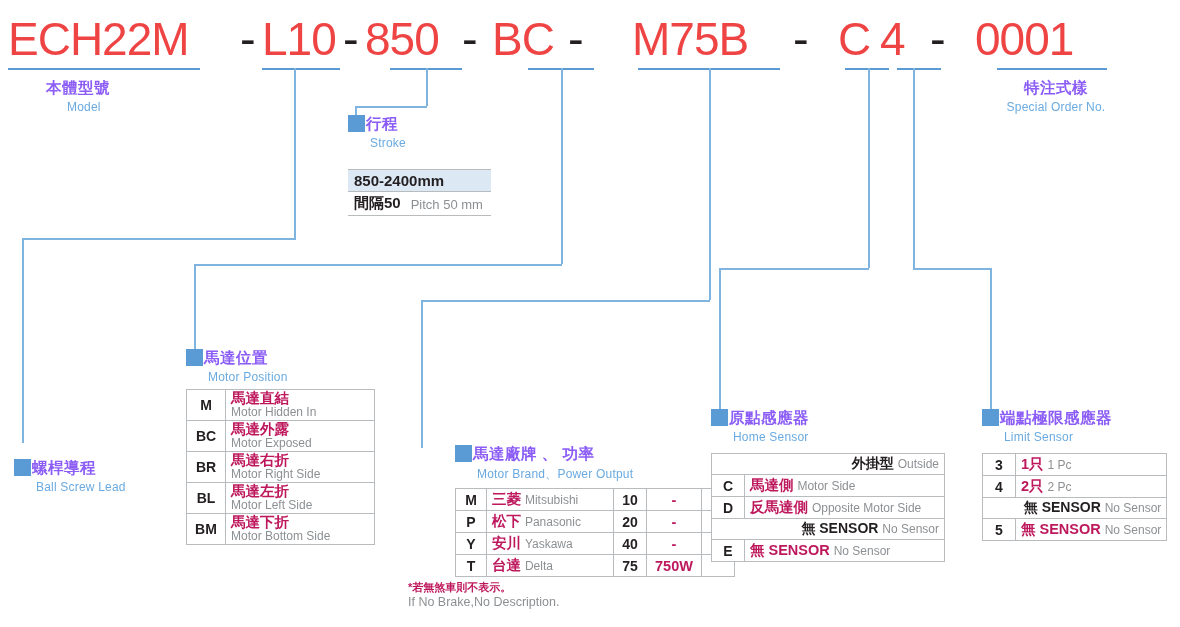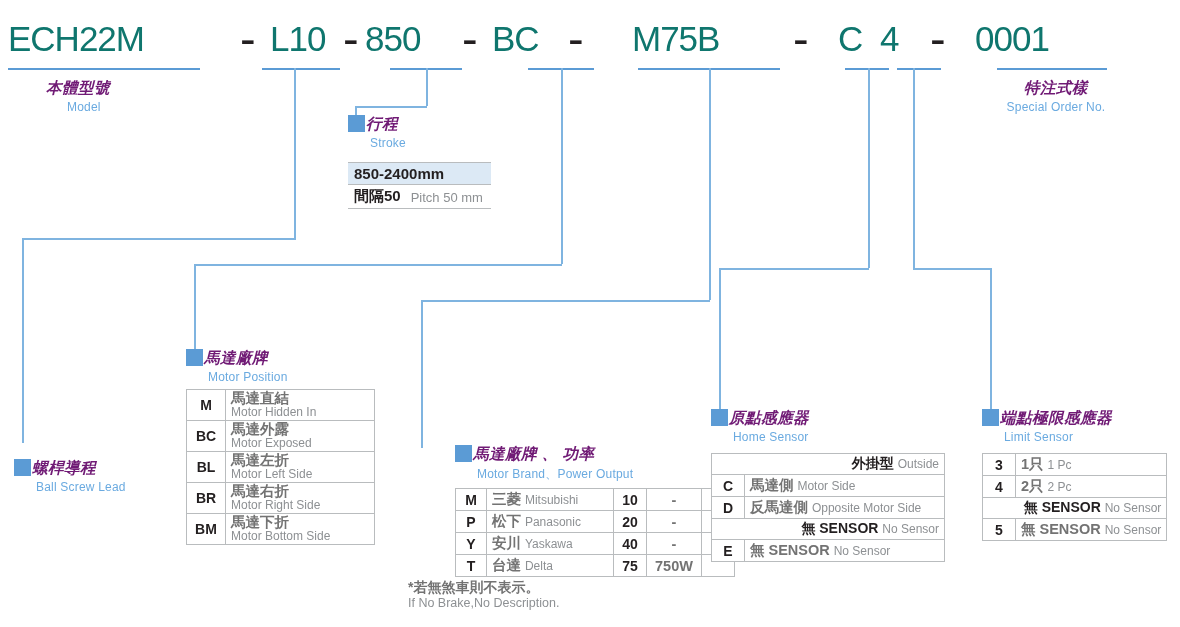--- a/index.html
+++ b/index.html
@@ -10,24 +10,24 @@
     position:relative;
     overflow:hidden;
     color:#231f20;
   }
   #stage{position:relative;width:1180px;height:627px;}
 
   
   .code-row{position:absolute;left:0;top:10px;width:1180px;height:60px;}
   .seg{
     position:absolute;top:0;
-    font-size:35px;line-height:58px;
+    font-size:46px;line-height:58px;
     font-weight:400;
     letter-spacing:-1px;
-    color:#0f766e;
+    color:#ef4444;
     white-space:nowrap;
   }
   .dash{
     position:absolute;top:0;
     font-size:47px;line-height:58px;
     color:#231f20;
   }
 
   
   .ubar{position:absolute;height:2px;background:#5b9bd5;}
@@ -38,22 +38,22 @@
   .lnv{width:1.5px;}
 
   
   .sect{position:absolute;}
   .sect-head{position:relative;white-space:nowrap;}
   .marker{
     display:inline-block;width:17px;height:17px;
     background:#5b9bd5;vertical-align:-3px;
   }
   .sect-cn{
-    color:#701a75;font-weight:bold;font-size:15.5px;
-    margin-left:1px;letter-spacing:.5px;font-style:italic;
+    color:#8b5cf6;font-weight:bold;font-size:15.5px;
+    margin-left:1px;letter-spacing:.5px;
   }
   .sect-en{
     color:#6aaae0;font-size:12px;margin-left:22px;
     margin-top:1px;display:block;letter-spacing:.2px;
   }
 
   
   table.opt{
     border-collapse:collapse;
     margin-top:5px;
@@ -68,62 +68,62 @@
   }
   td.code{
     background:#dce9f5;
     text-align:center;
     font-weight:bold;
     font-size:15px;
     color:#231f20;
     padding:1px 6px;
   }
   td.code.num{font-weight:bold;}
-  .cn{font-weight:bold;font-size:14.5px;color:#737373;}
+  .cn{font-weight:bold;font-size:14.5px;color:#be185d;}
   .en{color:#8d9093;font-size:12px;font-weight:normal;}
   .twoline .cn{display:block;line-height:15px;}
   .twoline .en{display:block;line-height:13px;}
   td.hdr{
     background:#dce9f5;
     text-align:right;
     font-weight:bold;
     font-size:14.5px;
   }
   td.hdr .en{font-weight:normal;}
   td.tight{padding:1px 4px;text-align:center;}
 
   
-  table.stroke{border-collapse:collapse;margin-top:12px;}
+  table.stroke{border-collapse:collapse;margin-top:19px;}
   table.stroke td{
     border-top:1px solid #b9bcbe;
     border-bottom:1px solid #b9bcbe;
     padding:2px 8px 2px 6px;
     font-size:15px;font-weight:bold;
     white-space:nowrap;
   }
   table.stroke tr.r1 td{background:#dce9f5;}
   table.stroke tr.r2 td{background:#ffffff;}
 
   .note{
     position:absolute;
     font-size:12.5px;line-height:14px;
     white-space:nowrap;
   }
-  .note .nred{color:#737373;font-weight:bold;font-size:14px;}
+  .note .nred{color:#be185d;font-weight:bold;font-size:11px;}
   .note .ngray{color:#8d9093;font-size:12.5px;display:block;margin-top:1px;}
 </style>
 </head>
 <body>
 
 <div id="stage">
 
   <div class="code-row">
     <div class="seg" style="left:8px">ECH22M</div>
     <div class="dash" style="left:240px">-</div>
-    <div class="seg" style="left:270px">L10</div>
+    <div class="seg" style="left:262px">L10</div>
     <div class="dash" style="left:343px">-</div>
     <div class="seg" style="left:365px">850</div>
     <div class="dash" style="left:462px">-</div>
     <div class="seg" style="left:492px">BC</div>
     <div class="dash" style="left:568px">-</div>
     <div class="seg" style="left:632px">M75B</div>
     <div class="dash" style="left:793px">-</div>
     <div class="seg" style="left:838px">C</div>
     <div class="seg" style="left:880px">4</div>
     <div class="dash" style="left:930px">-</div>
@@ -197,51 +197,51 @@
 
   <div class="sect" style="left:14px;top:434px;margin-top:24px;">
     <div class="sect-head">
       <span class="marker"></span><span class="sect-cn">螺桿導程</span>
     </div>
     <span class="sect-en">Ball Screw Lead</span>
   </div>
 
   <div class="sect" style="left:186px;top:348px;">
     <div class="sect-head">
-      <span class="marker"></span><span class="sect-cn">馬達廠牌</span>
+      <span class="marker"></span><span class="sect-cn">馬達位置</span>
     </div>
     <span class="sect-en">Motor Position</span>
     <table class="opt">
       <tbody>
           <tr>
         <td class="code" style="width:28px">M</td>
         <td class="twoline" style="width:138px">
               <span class="cn">馬達直結</span>
               <span class="en">Motor Hidden In</span>
             </td>
       </tr>
       <tr>
         <td class="code">BC</td>
         <td class="twoline">
               <span class="cn">馬達外露</span>
               <span class="en">Motor Exposed</span>
             </td>
       </tr>
       <tr>
+        <td class="code">BR</td>
+        <td class="twoline">
+              <span class="cn">馬達右折</span>
+              <span class="en">Motor Right Side</span>
+            </td>
+      </tr>
+      <tr>
         <td class="code">BL</td>
         <td class="twoline">
               <span class="cn">馬達左折</span>
               <span class="en">Motor Left Side</span>
-            </td>
-      </tr>
-      <tr>
-        <td class="code">BR</td>
-        <td class="twoline">
-              <span class="cn">馬達右折</span>
-              <span class="en">Motor Right Side</span>
             </td>
       </tr>
       <tr>
         <td class="code">BM</td>
         <td class="twoline">
               <span class="cn">馬達下折</span>
               <span class="en">Motor Bottom Side</span>
             </td>
       </tr>
     </tbody>

